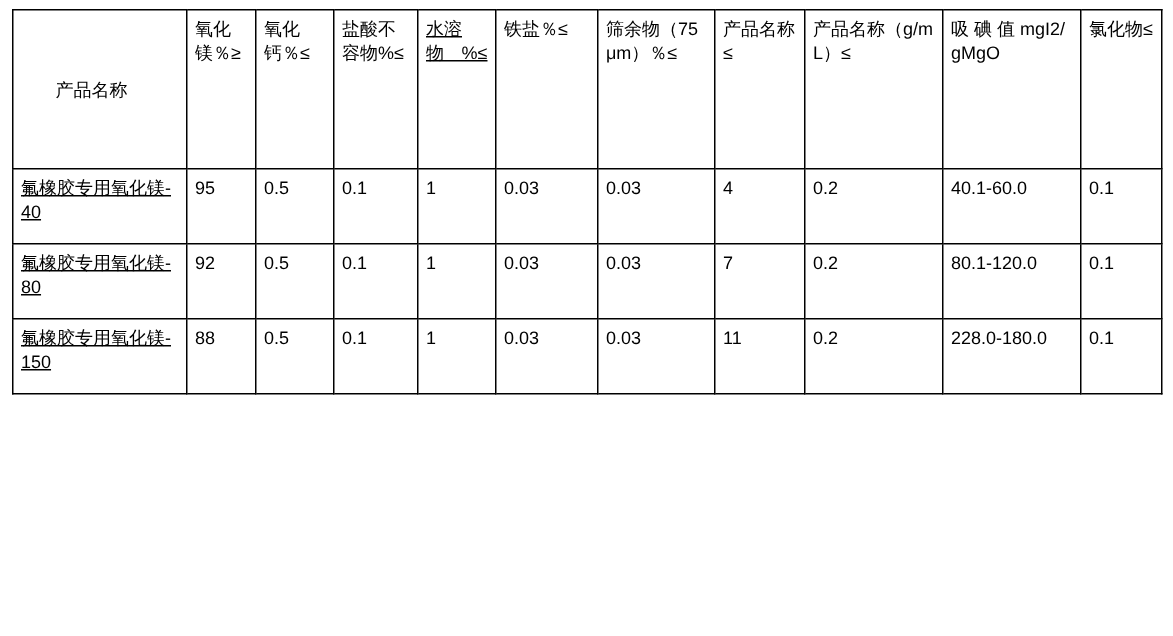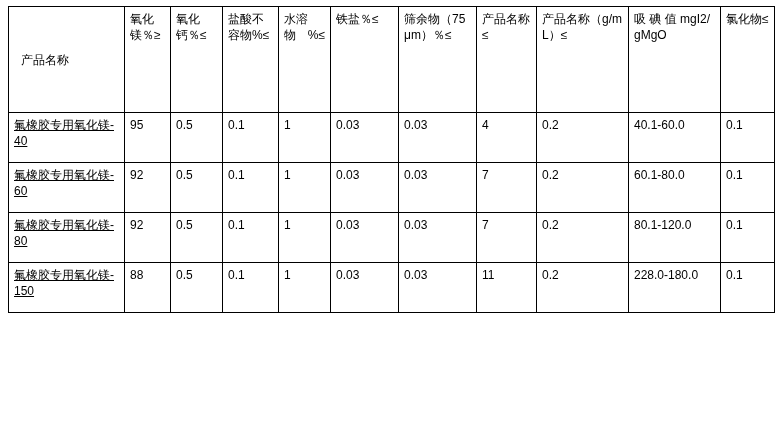--- a/index.html
+++ b/index.html
@@ -40,38 +40,39 @@
   tbody td {
     height: 42px;
   }
   td.name-cell {
     vertical-align: middle;
     text-decoration: underline;
   }
   thead td.head-name {
     vertical-align: middle;
     text-align: center;
-    padding-left: 12px;
+    padding-left: 28px;
     text-align: left;
   }
   
   col.c0 { width: 116px; }
   col.c1 { width: 46px; }
   col.c2 { width: 52px; }
   col.c3 { width: 56px; }
   col.c4 { width: 52px; }
   col.c5 { width: 68px; }
   col.c6 { width: 78px; }
   col.c7 { width: 60px; }
   col.c8 { width: 92px; }
   col.c9 { width: 92px; }
   col.c10 { width: 54px; }
   .justify-cell {
     text-align: justify;
     text-align-last: justify;
+    text-decoration: underline;
   }
 </style>
 </head>
 <body>
 
 <div id="spec-table-wrap">
   <table class="spec-table">
     <colgroup>
       <col class="c0">
         <col class="c1">
@@ -108,33 +109,20 @@
         <td>0.1</td>
         <td>1</td>
         <td>0.03</td>
         <td>0.03</td>
         <td>4</td>
         <td>0.2</td>
         <td>40.1-60.0</td>
         <td>0.1</td>
       </tr>
       <tr>
-        <td class="name-cell">氟橡胶专用氧化镁-60</td>
-        <td>92</td>
-        <td>0.5</td>
-        <td>0.1</td>
-        <td>1</td>
-        <td>0.03</td>
-        <td>0.03</td>
-        <td>7</td>
-        <td>0.2</td>
-        <td>60.1-80.0</td>
-        <td>0.1</td>
-      </tr>
-      <tr>
         <td class="name-cell">氟橡胶专用氧化镁-80</td>
         <td>92</td>
         <td>0.5</td>
         <td>0.1</td>
         <td>1</td>
         <td>0.03</td>
         <td>0.03</td>
         <td>7</td>
         <td>0.2</td>
         <td>80.1-120.0</td>

